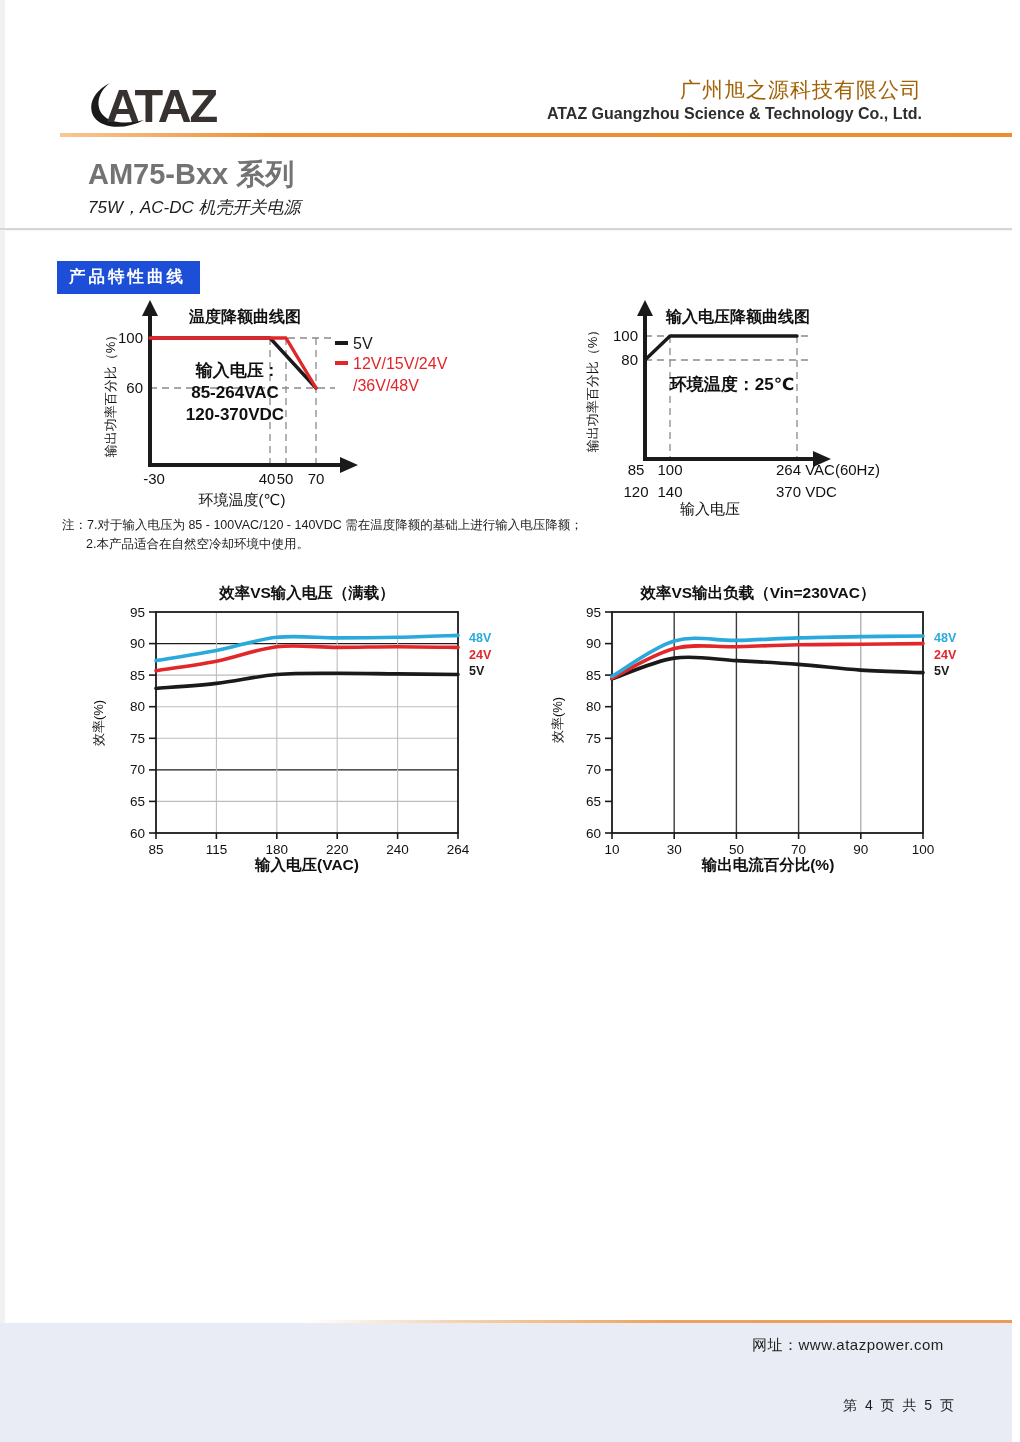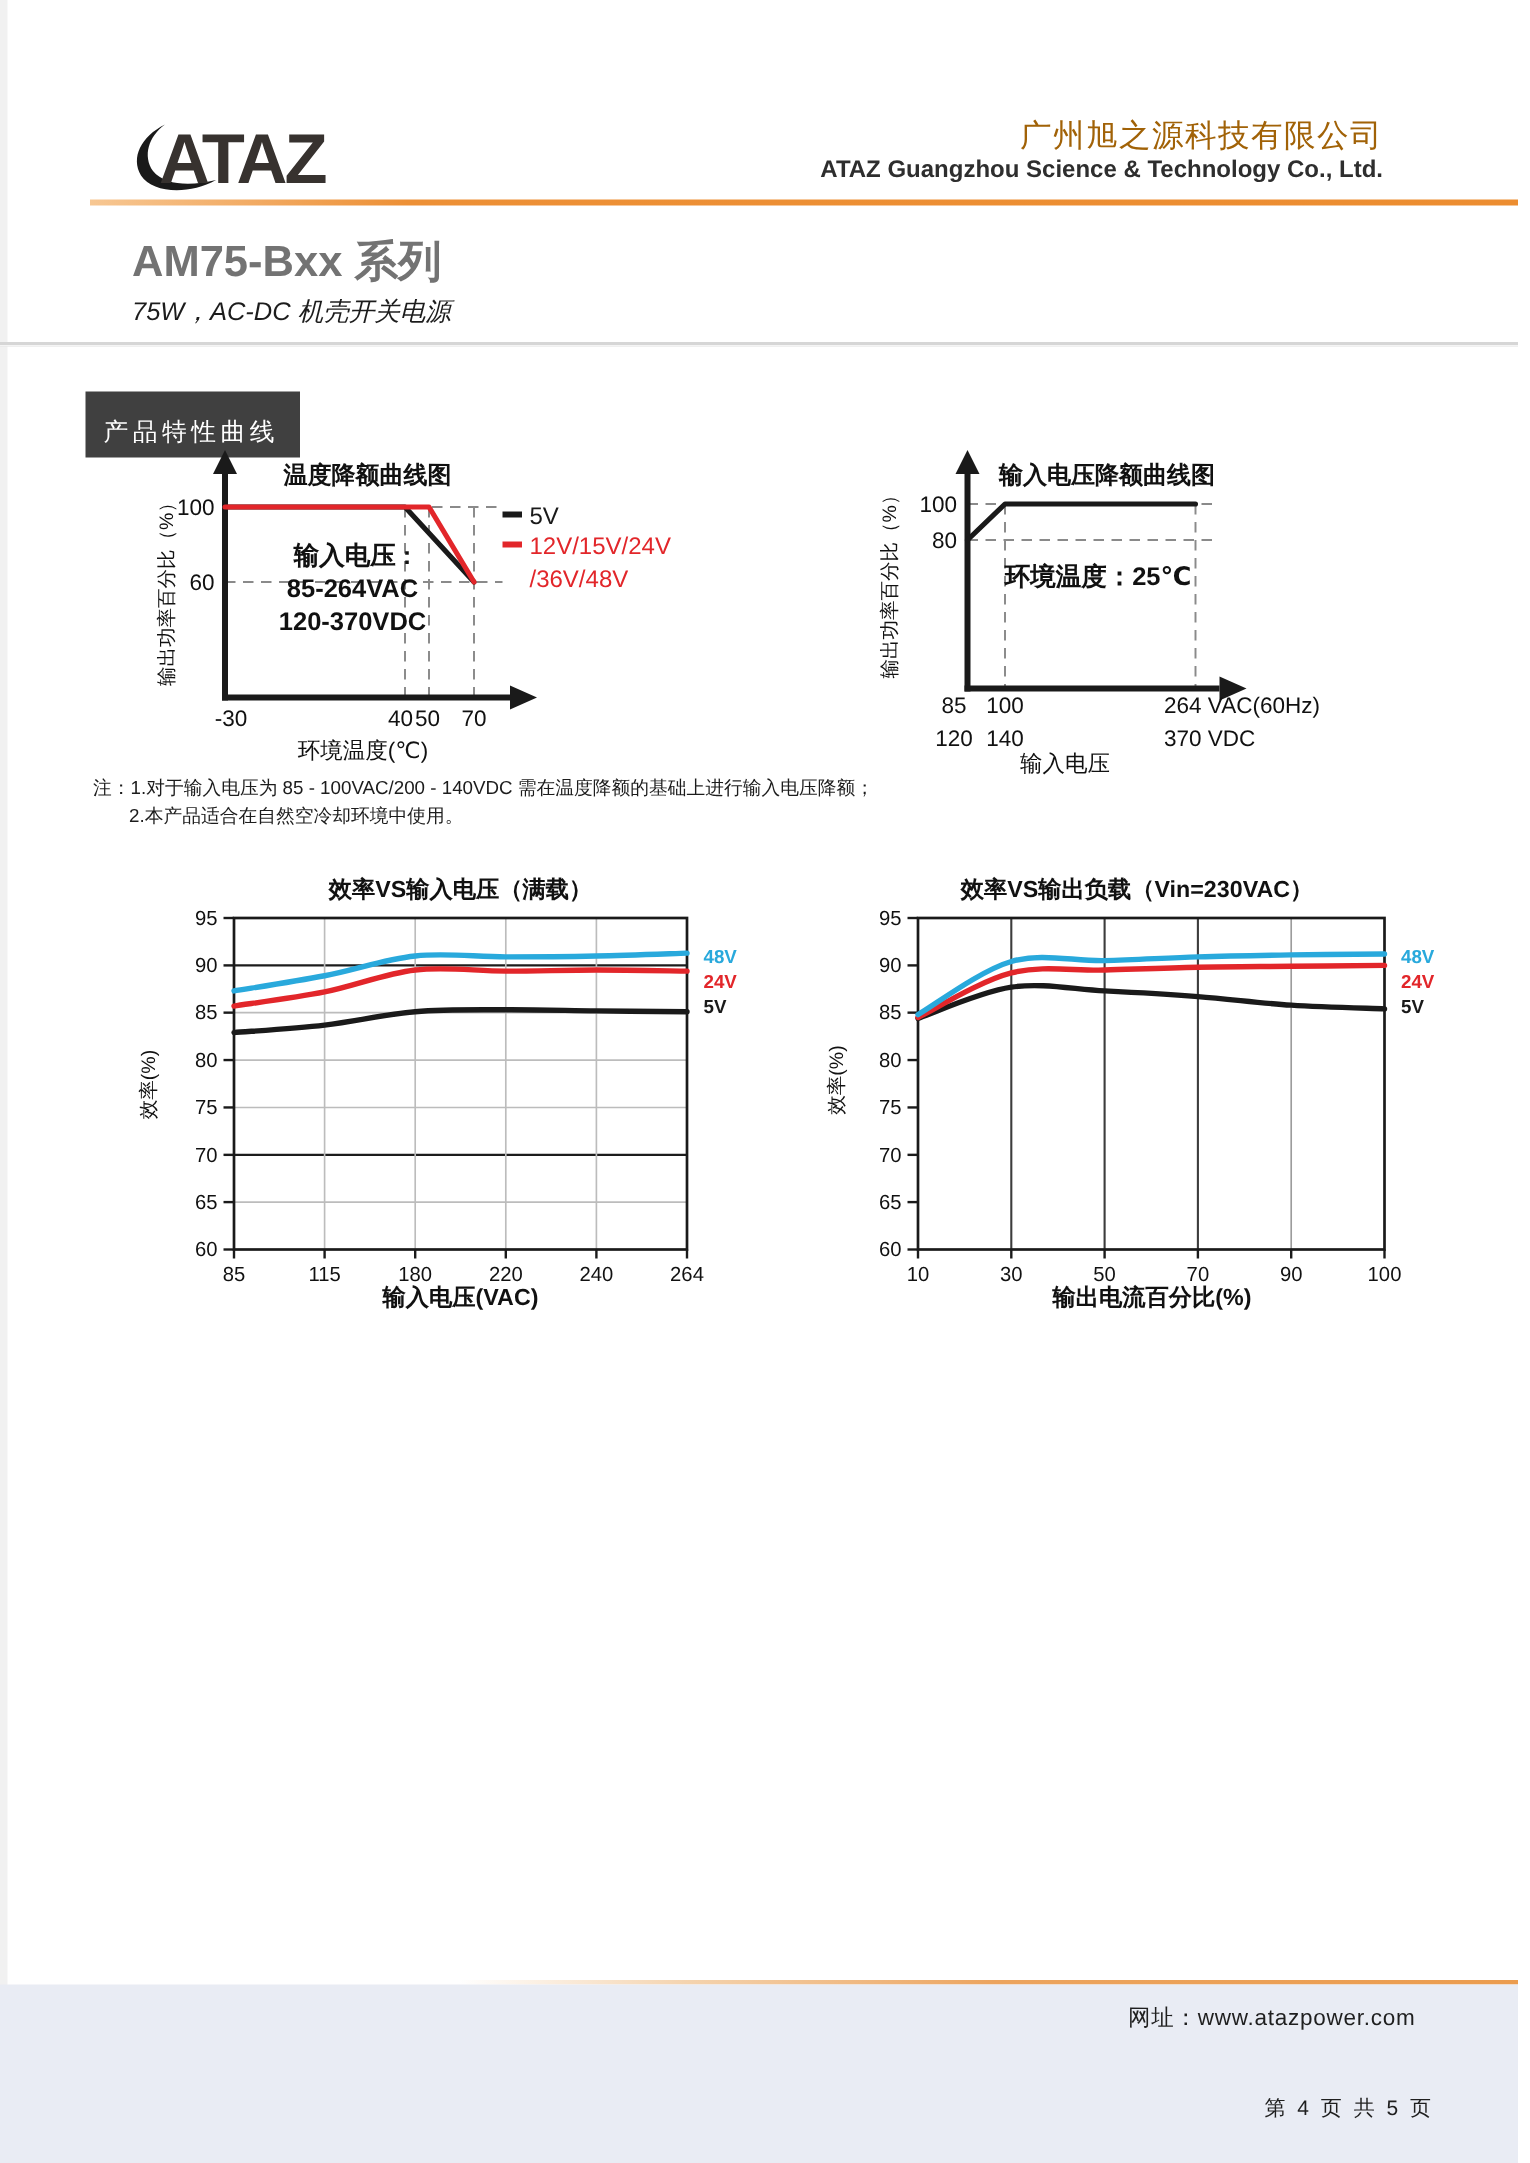--- a/index.html
+++ b/index.html
@@ -7,22 +7,22 @@
   #page{position:relative;width:1012px;height:1442px;background:#fff;overflow:hidden;}
   .abs{position:absolute;}
   .edge-left{left:0;top:0;width:5px;height:1324px;background:#f1f1f1;}
   .company-cn{right:90px;top:76px;font-size:21px;font-weight:400;color:#a16207;letter-spacing:1px;}
   .company-en{right:90px;top:105px;font-size:16px;font-weight:700;color:#2e2e2e;}
   .header-rule{left:60px;top:133px;width:960px;height:3.5px;
     background:linear-gradient(to right,#f7c793,#ed9036 22%,#ec8d30);}
   .prod-title{left:88px;top:155px;font-size:29px;font-weight:700;color:#737373;}
   .prod-subtitle{left:88px;top:196px;font-size:17px;color:#1c1c1c;font-style:italic;}
   .sub-rule{left:0;top:228px;width:1020px;height:2px;background:#d6d6d6;border-bottom:1px solid #f4f4f4;}
-  .badge{left:57px;top:261px;background:#404040;color:#fff;font-size:16.5px;font-weight:400;
-    letter-spacing:3px;padding:16px 14px 6px 12px;}
+  .badge{left:57px;top:261px;background:#1d4ed8;color:#fff;font-size:16.5px;font-weight:700;
+    letter-spacing:3px;padding:5px 14px 6px 12px;}
   .notes{font-size:12.5px;color:#1c1c1c;}
   .note1{left:62px;top:517px;}
   .note2{left:86px;top:536px;}
   svg{overflow:visible;}
   svg text{font-family:"Liberation Sans","DejaVu Sans",sans-serif;}
   .dash{stroke:#8a8a8a;stroke-width:1.3;stroke-dasharray:7 5;}
   .axis{stroke:#1a1a1a;stroke-width:4;}
   .arrow{fill:#1a1a1a;}
   .tick{font-size:15px;fill:#111;}
   .dtitle{font-size:16px;font-weight:600;fill:#111;}
@@ -103,21 +103,21 @@
     <text class="tick" x="206" y="177">264 VAC(60Hz)</text>
     <text class="tick" x="66" y="199" text-anchor="middle">120</text>
     <text class="tick" x="100" y="199" text-anchor="middle">140</text>
     <text class="tick" x="206" y="199">370 VDC</text>
     <text class="tick" x="140" y="216" text-anchor="middle">输入电压</text>
     <text class="ylab" x="27" y="90" text-anchor="middle" transform="rotate(-90 27 90)">输出功率百分比（%）</text>
     <text class="anno" x="162" y="92" text-anchor="middle">环境温度：25℃</text>
   <path d="M75.0,62.0 L100.0,38.0 L227.0,38.0" fill="none" stroke="#1a1a1a" stroke-width="3.4" stroke-linejoin="round" stroke-linecap="round"></path>
     </svg>
 
-  <div class="abs notes note1">注：1.对于输入电压为 85 - 100VAC/200 - 140VDC 需在温度降额的基础上进行输入电压降额；</div>
+  <div class="abs notes note1">注：7.对于输入电压为 85 - 100VAC/120 - 140VDC 需在温度降额的基础上进行输入电压降额；</div>
   <div class="abs notes note2">2.本产品适合在自然空冷却环境中使用。</div>
 
   <svg id="effA" class="abs" style="left:85px;top:578px" width="410" height="300" viewBox="0 0 410 300">
     <text class="ctitle" x="222" y="20" text-anchor="middle">效率VS输入电压（满载）</text>
     <text class="ctitle" x="222" y="292" text-anchor="middle">输入电压(VAC)</text>
     <text class="ylab" x="18" y="145" text-anchor="middle" transform="rotate(-90 18 145)">效率(%)</text>
   <line x1="71" y1="223.4" x2="373" y2="223.4" stroke="#bcbcbc" stroke-width="1.1"></line>
       <line x1="71" y1="191.9" x2="373" y2="191.9" stroke="#1c1c1c" stroke-width="1.4"></line>
       <line x1="71" y1="160.3" x2="373" y2="160.3" stroke="#bcbcbc" stroke-width="1.1"></line>
       <line x1="71" y1="128.7" x2="373" y2="128.7" stroke="#bcbcbc" stroke-width="1.1"></line>

